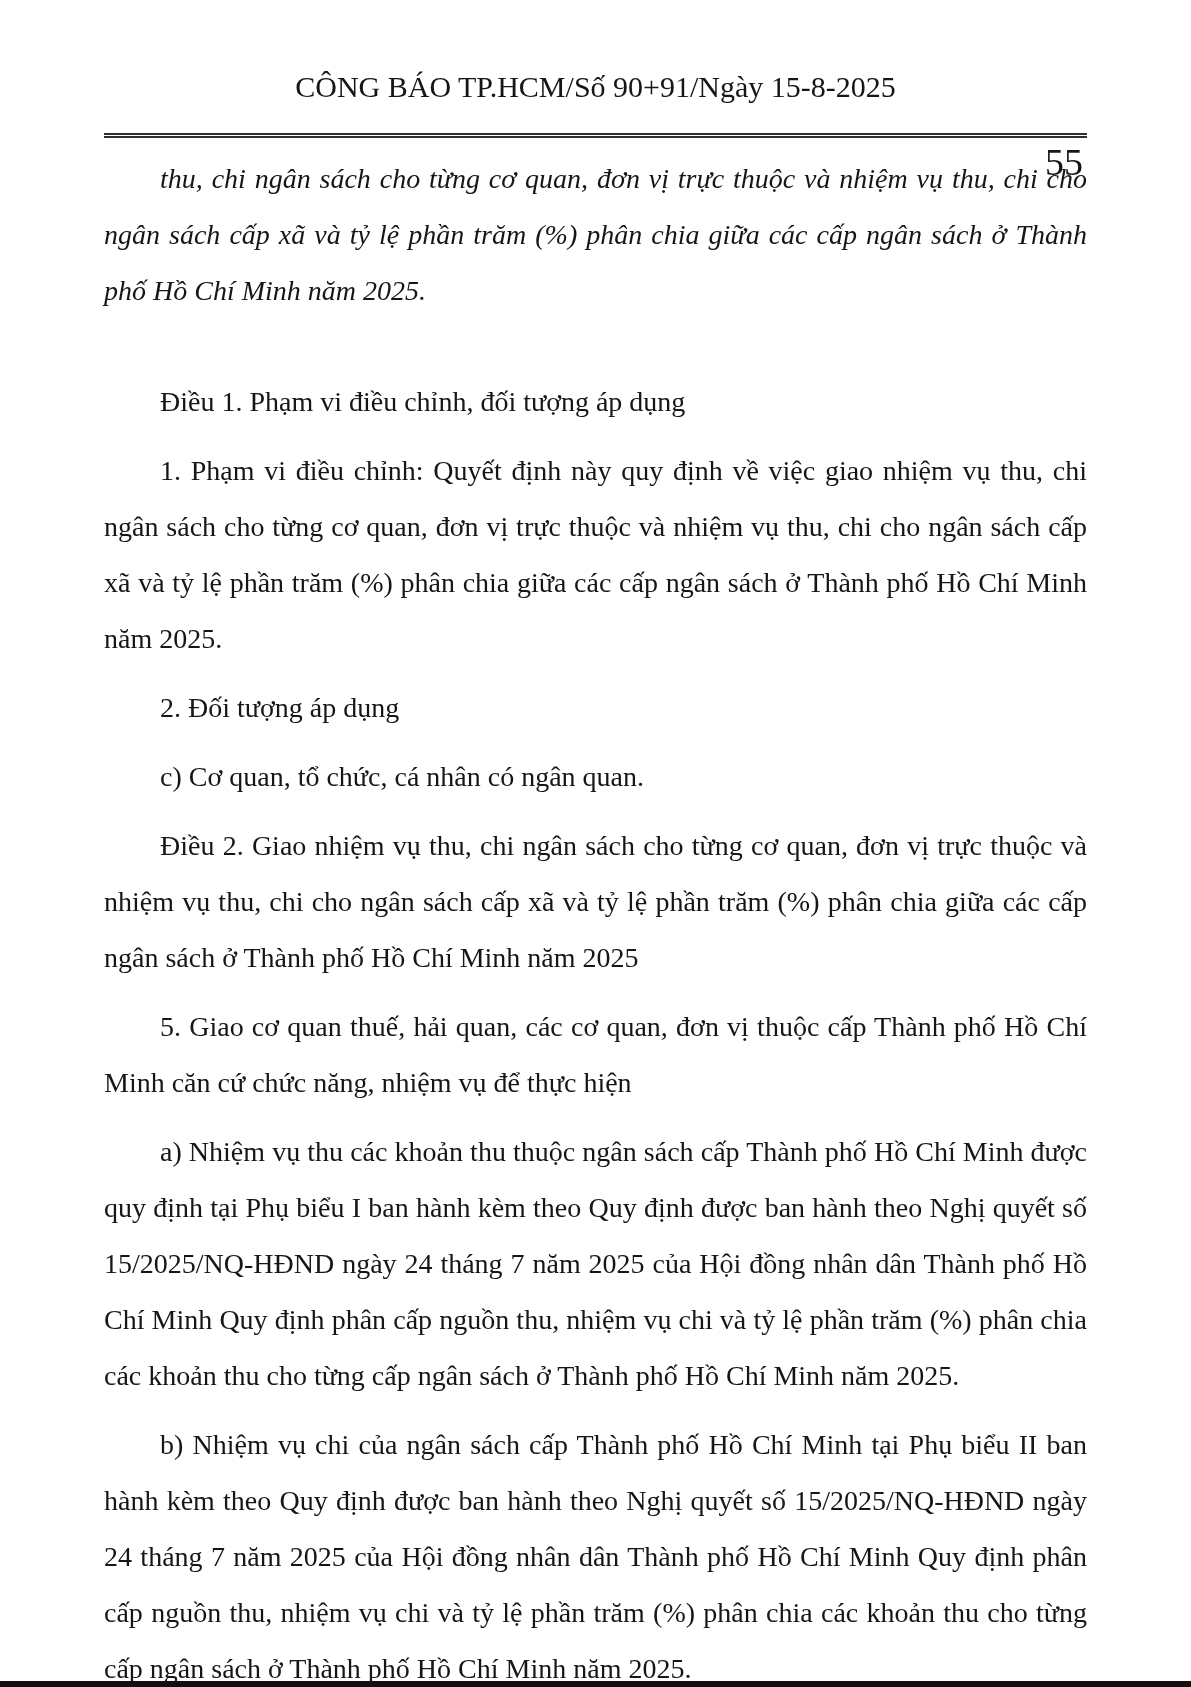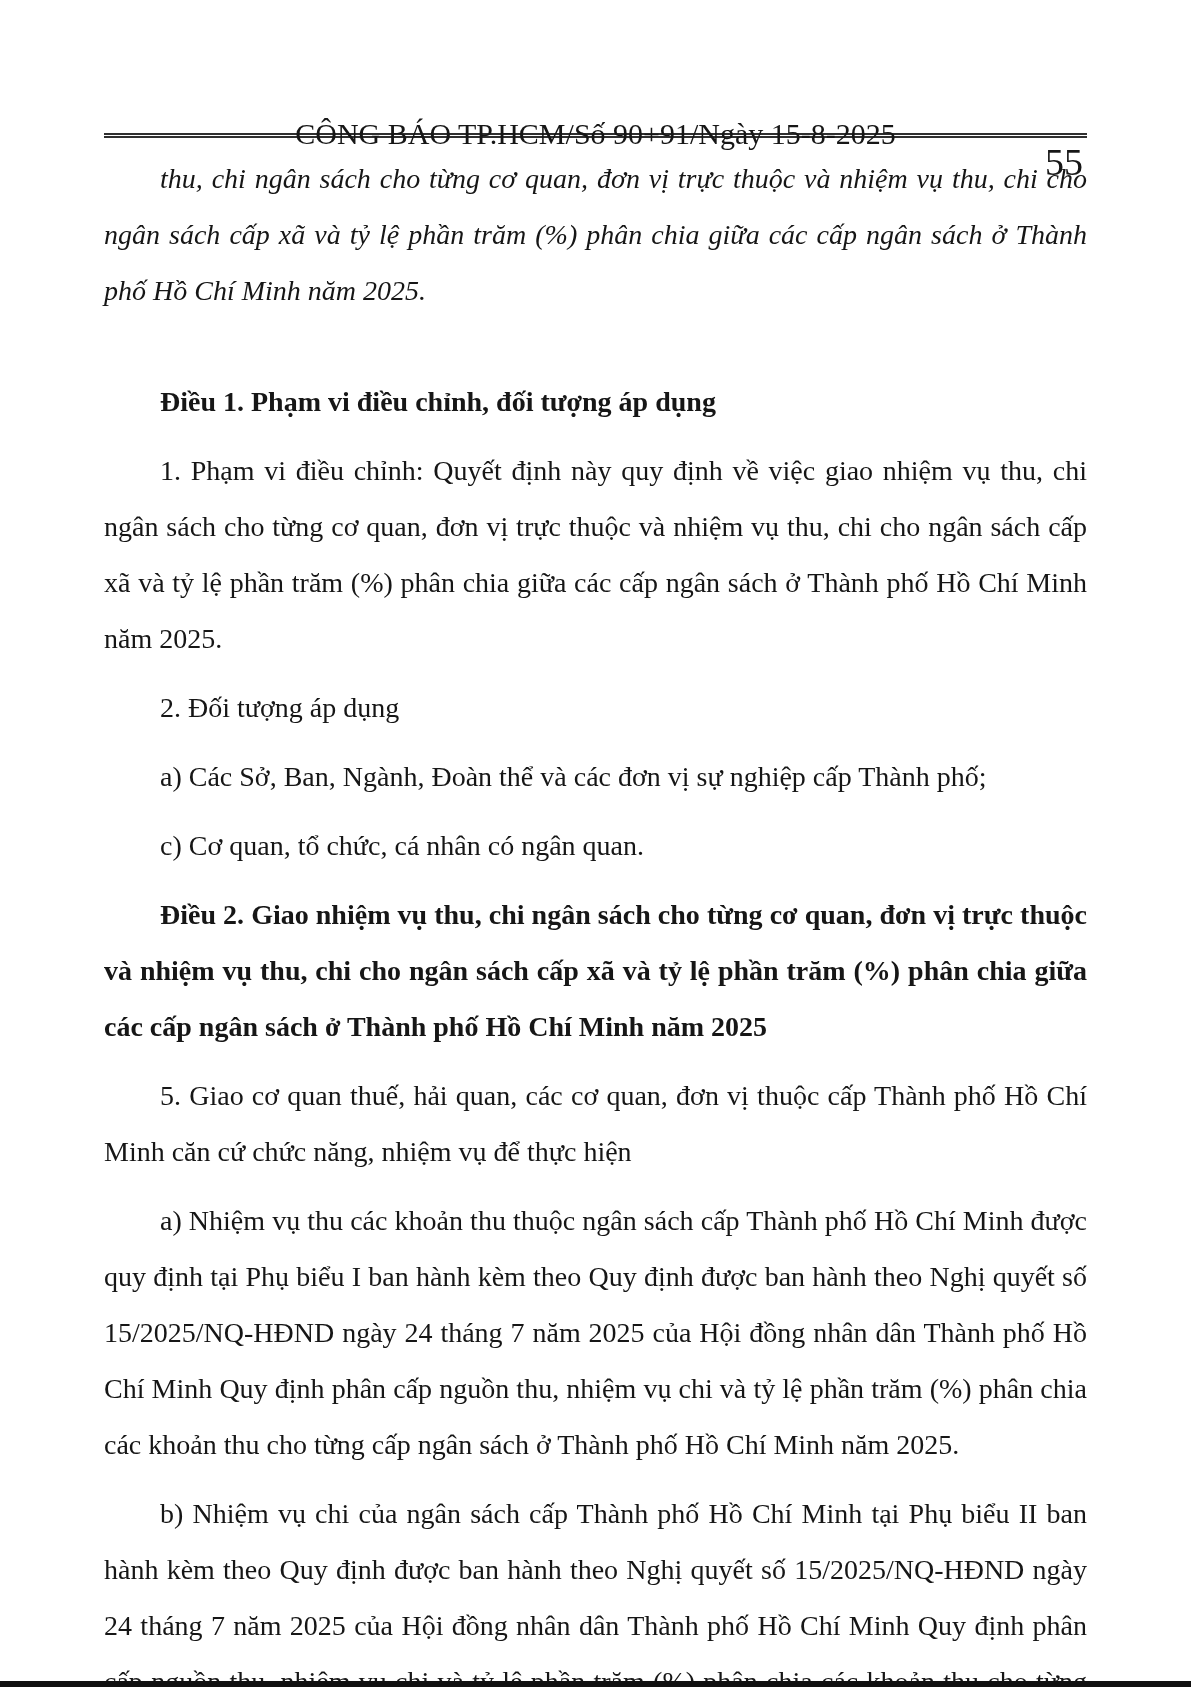--- a/index.html
+++ b/index.html
@@ -13,21 +13,21 @@
     font-family: "Liberation Serif", "DejaVu Serif", serif;
     color: #161616;
   }
   .page {
     position: absolute;
     inset: 0;
   }
   .page-header {
     position: relative;
     margin: 0 104px;
-    padding-top: 115px;
+    padding-top: 68px;
     height: 133px;
   }
   .header-title {
     display: block;
     text-align: center;
     font-size: 30px;
     line-height: 38px;
     white-space: nowrap;
   }
   .page-number {
@@ -53,21 +53,21 @@
   .content p {
     margin: 13px 0 0 0;
     text-indent: 56px;
   }
   .continuation {
     margin-top: 0;
     text-indent: 0;
     font-style: italic;
   }
   .article-heading {
-    font-weight: bold;
+    font-weight: normal;
   }
   .article-heading.extra-space {
     margin-top: 55px;
   }
   .bottom-edge {
     position: absolute;
     left: 0;
     right: 0;
     bottom: 0;
     height: 6px;
@@ -89,21 +89,20 @@
   <div class="content">
 
     <p class="continuation">thu, chi ngân sách cho từng cơ quan, đơn vị trực thuộc và nhiệm vụ thu, chi cho ngân sách cấp xã và tỷ lệ phần trăm (%) phân chia giữa các cấp ngân sách ở Thành phố Hồ Chí Minh năm 2025.</p>
 
     <p class="article-heading extra-space">Điều 1. Phạm vi điều chỉnh, đối tượng áp dụng</p>
 
     <p>1. Phạm vi điều chỉnh: Quyết định này quy định về việc giao nhiệm vụ thu, chi ngân sách cho từng cơ quan, đơn vị trực thuộc và nhiệm vụ thu, chi cho ngân sách cấp xã và tỷ lệ phần trăm (%) phân chia giữa các cấp ngân sách ở Thành phố Hồ Chí Minh năm 2025.</p>
 
     <p>2. Đối tượng áp dụng</p>
 
-    <p>a) Các Sở, Ban, Ngành, Đoàn thể và các đơn vị sự nghiệp cấp Thành phố;</p>
 
 
     <p>c) Cơ quan, tổ chức, cá nhân có ngân quan.</p>
 
     <p class="article-heading">Điều 2. Giao nhiệm vụ thu, chi ngân sách cho từng cơ quan, đơn vị trực thuộc và nhiệm vụ thu, chi cho ngân sách cấp xã và tỷ lệ phần trăm (%) phân chia giữa các cấp ngân sách ở Thành phố Hồ Chí Minh năm 2025</p>
 
     <p>5. Giao cơ quan thuế, hải quan, các cơ quan, đơn vị thuộc cấp Thành phố Hồ Chí Minh căn cứ chức năng, nhiệm vụ để thực hiện</p>
 
     <p>a) Nhiệm vụ thu các khoản thu thuộc ngân sách cấp Thành phố Hồ Chí Minh được quy định tại Phụ biểu I ban hành kèm theo Quy định được ban hành theo Nghị quyết số 15/2025/NQ-HĐND ngày 24 tháng 7 năm 2025 của Hội đồng nhân dân Thành phố Hồ Chí Minh Quy định phân cấp nguồn thu, nhiệm vụ chi và tỷ lệ phần trăm (%) phân chia các khoản thu cho từng cấp ngân sách ở Thành phố Hồ Chí Minh năm 2025.</p>
 

